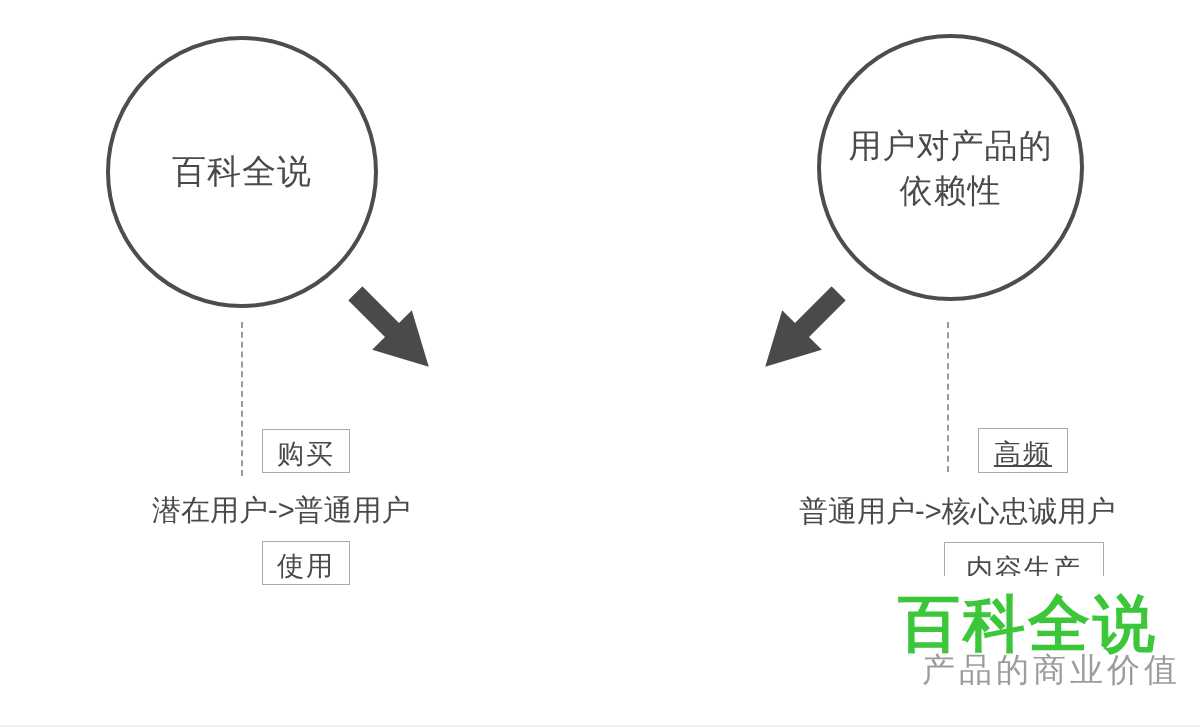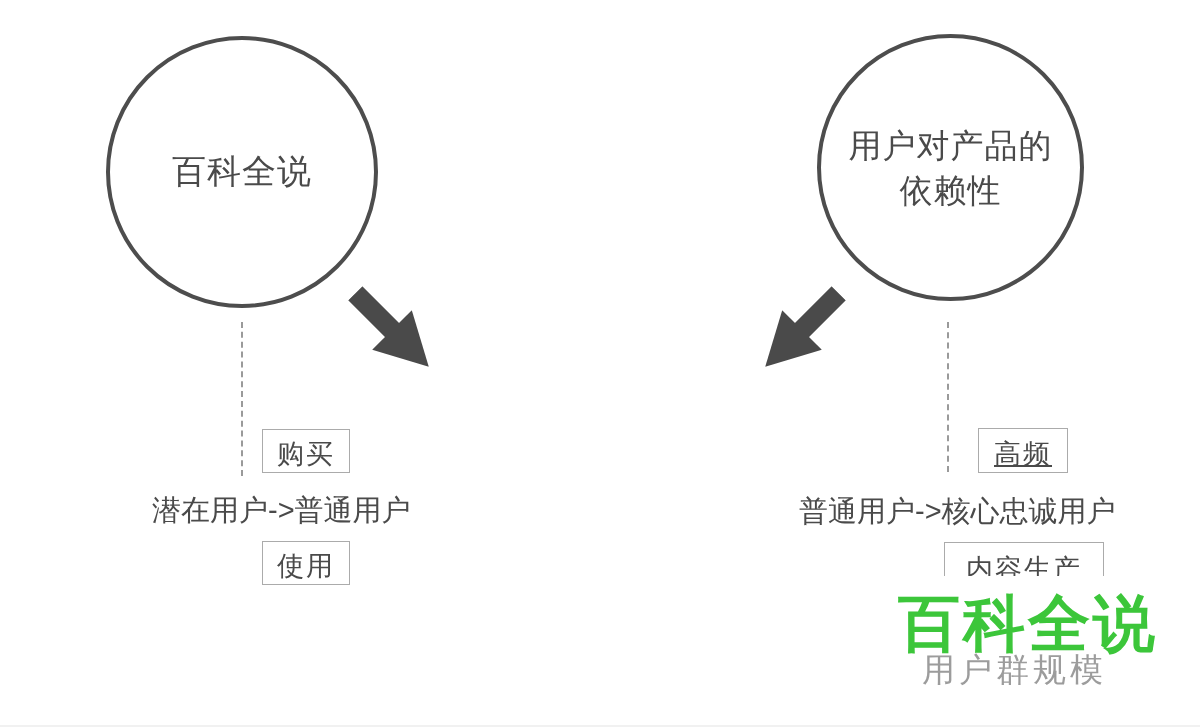--- a/index.html
+++ b/index.html
@@ -86,15 +86,15 @@
     <span>高频</span>
   </div>
   <div class="flowtext flow-right">普通用户-&gt;核心忠诚用户</div>
   <div class="clipwrap">
     <div class="tagbox box-partial">
       <span>内容生产</span>
     </div>
   </div>
 
   <div class="brand">百科全说</div>
-  <div class="tagline">用户群规模</div>
+  <div class="tagline">产品的商业价值</div>
 
 </div>
 
 </body></html>

